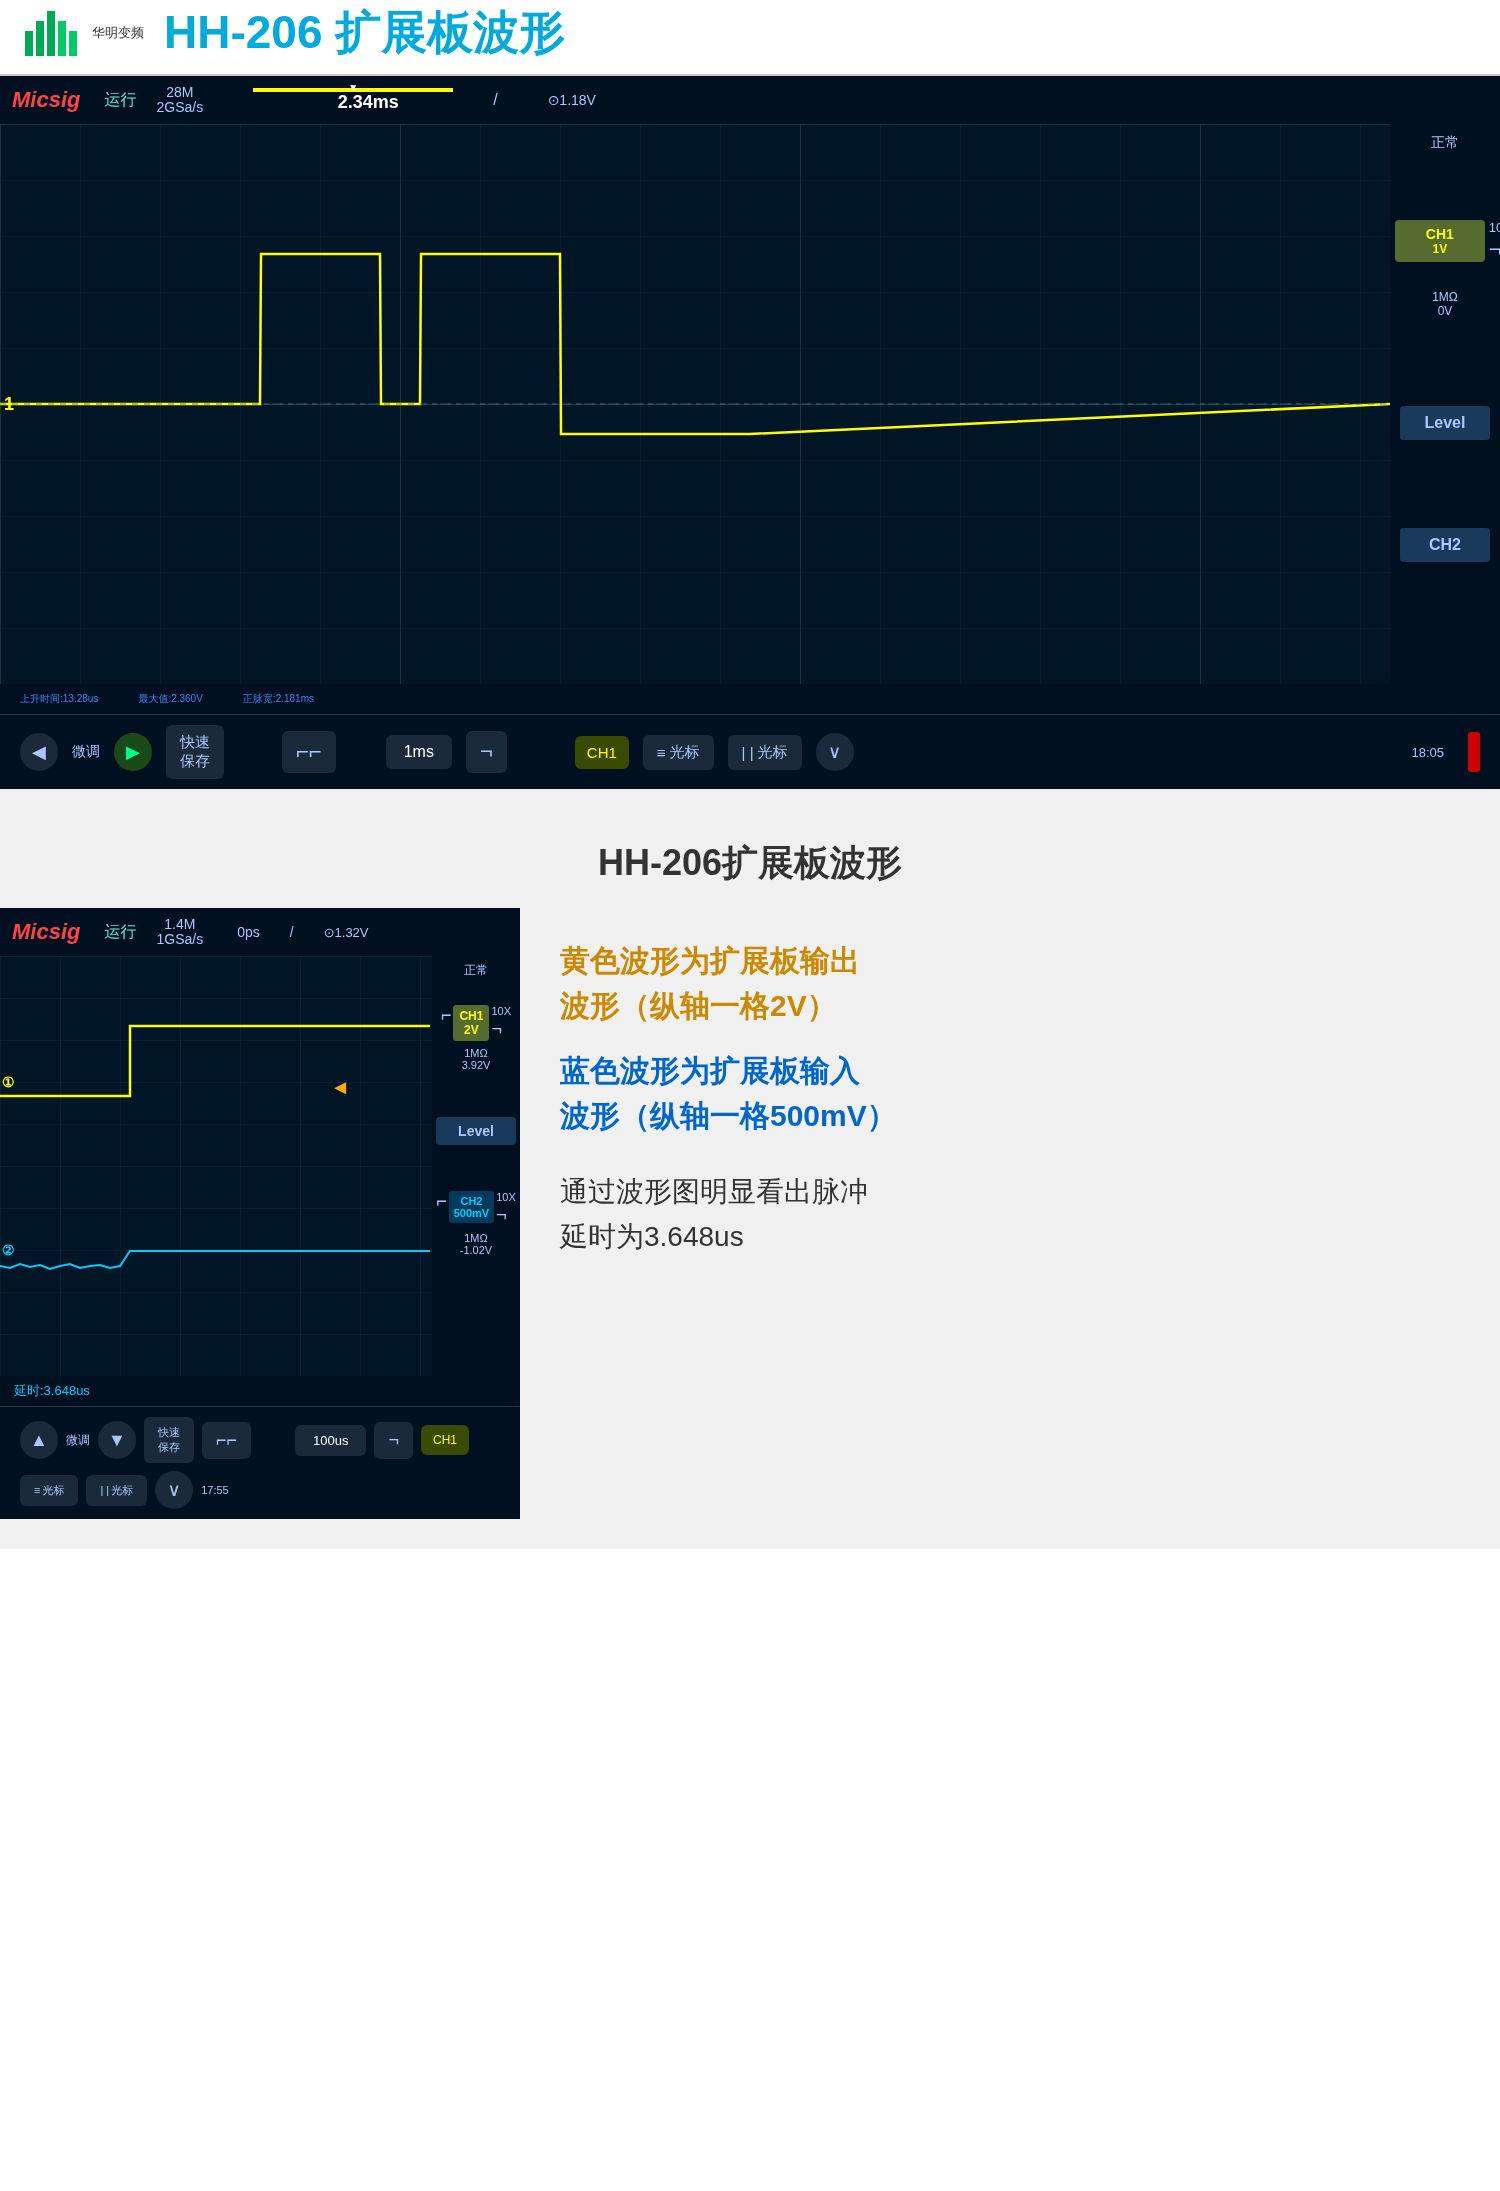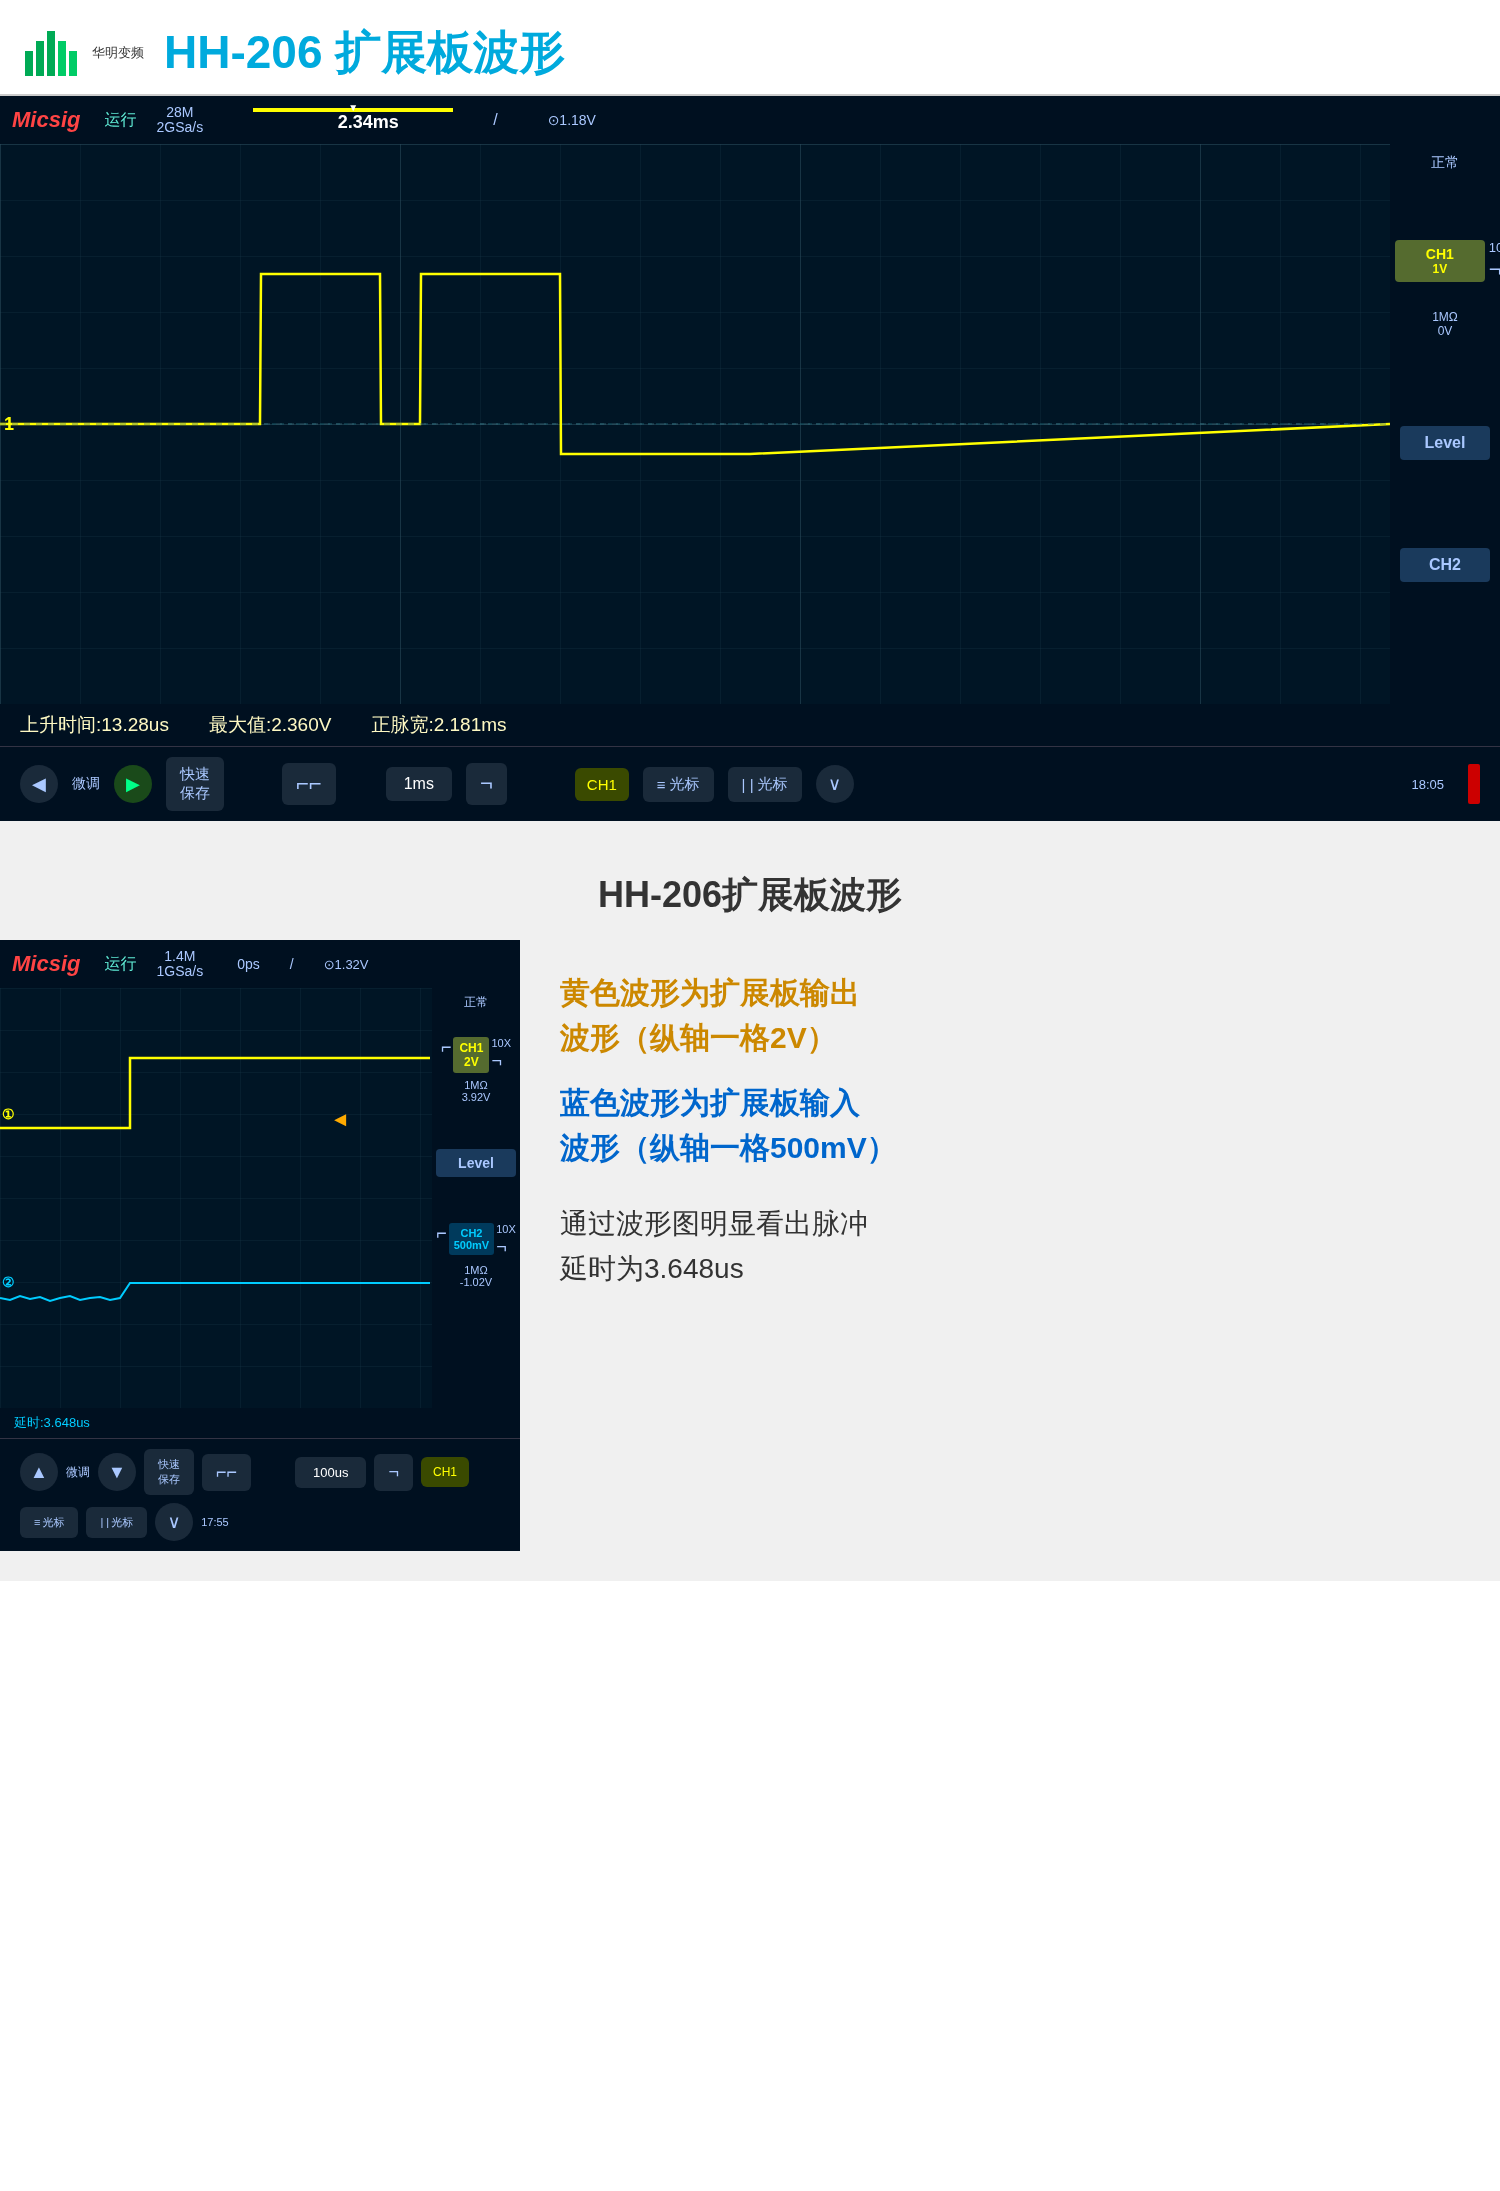--- a/index.html
+++ b/index.html
@@ -6,21 +6,21 @@
     body {
       width: 1500px;
       background: #fff;
       font-family: 'Arial', sans-serif;
     }
 
     
     .header {
       display: flex;
       align-items: center;
-      padding: 22px 30px 10px 20px;
+      padding: 2px 30px 10px 20px;
       background: #fff;
     }
     .logo-area {
       display: flex;
       align-items: center;
       gap: 12px;
     }
     .logo-icon {
       width: 60px;
       height: 55px;
@@ -164,22 +164,22 @@
       top: 230px;
     }
 
     
     .scope-status {
       background: #001020;
       display: flex;
       align-items: center;
       gap: 40px;
       padding: 8px 20px;
-      color: #fef9c3;
-      font-size: 19px;
+      color: #3b82f6;
+      font-size: 10px;
     }
 
     
     .scope-controls {
       background: #001020;
       display: flex;
       align-items: center;
       gap: 14px;
       padding: 10px 20px;
       border-top: 1px solid #334;

